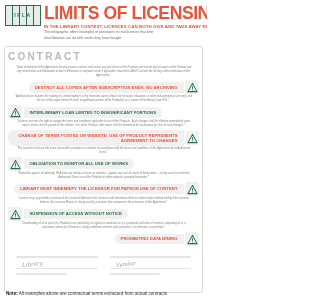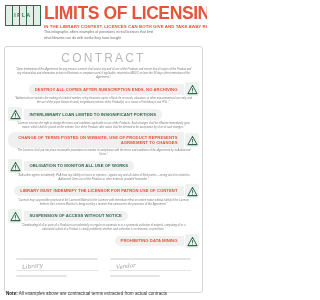--- a/index.html
+++ b/index.html
@@ -35,22 +35,22 @@
   }
   .blurb { color: #6d6d6d; font-size: 3.5px; line-height: 1.45; margin-top: 1px; }
 
   
   .contract {
     position: relative; border: 0.8px solid #d6d6d6; border-radius: 3px;
     background: #fff; margin-top: 2px; padding: 4px 3px 2px 3px;
     height: 247px;
   }
   .contract-title {
-    text-align: center; color: #b9b9b9; font-size: 12px; letter-spacing: 2.2px;
-    font-weight: normal; line-height: 1; padding: 1px 0 3px 0;
+    text-align: left; color: #b9b9b9; font-size: 10px; letter-spacing: 2.2px;
+    font-weight: bold; line-height: 1; padding: 1px 0 3px 0;
   }
 
   
   .clause { margin-top: 1px; }
   .quote {
     color: #7b7b7b; font-size: 2.65px; line-height: 1.5; text-align: center;
     font-style: italic; padding: 0 7px;
   }
   .banner-row { display: flex; align-items: center; margin-top: 2px; }
   .banner-row.right { justify-content: flex-end; }

